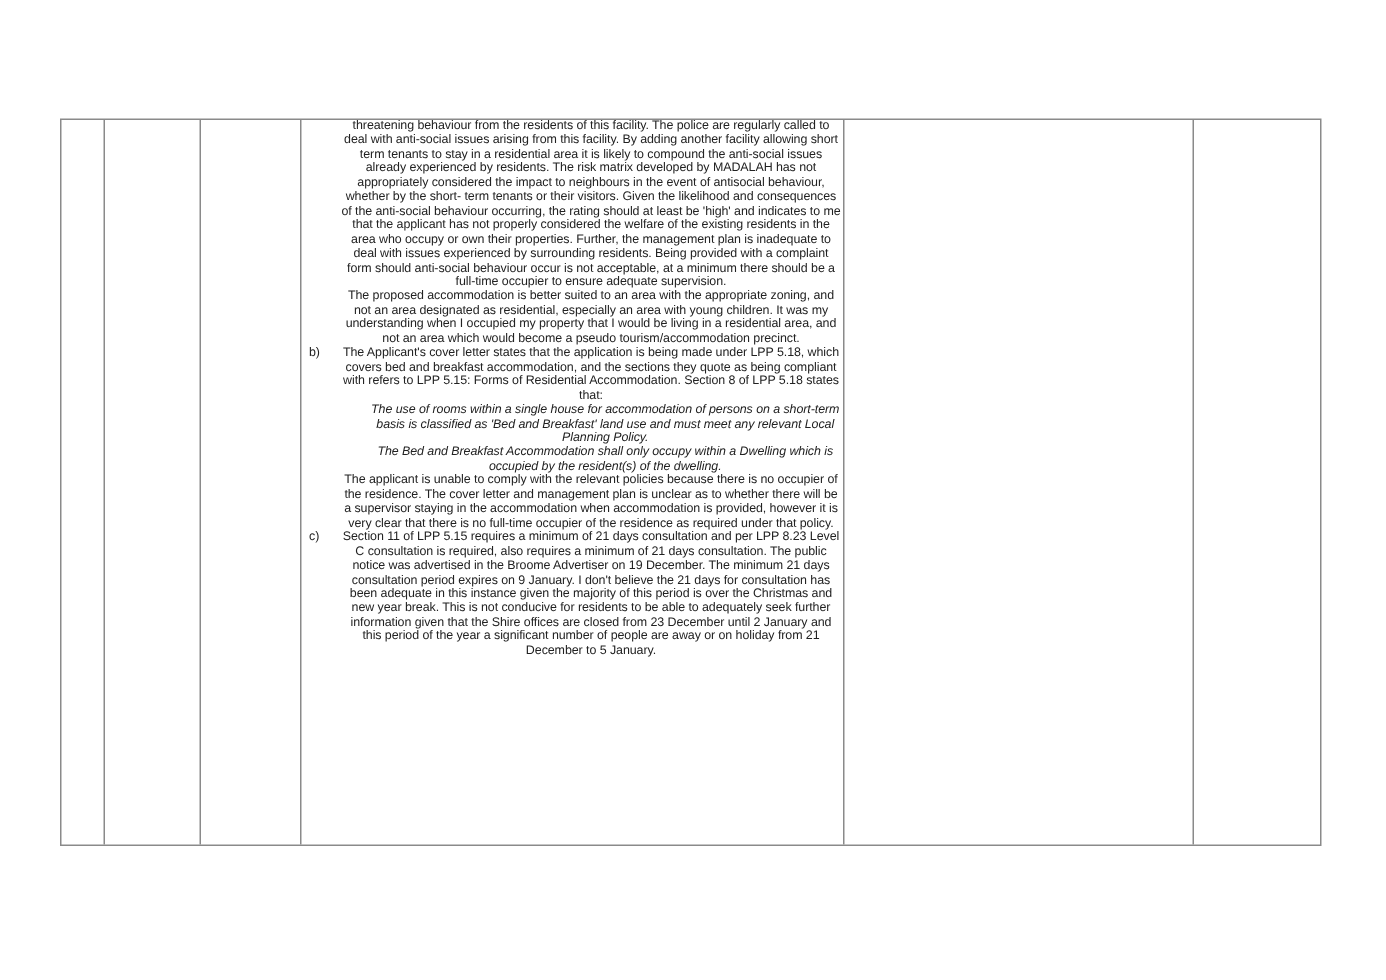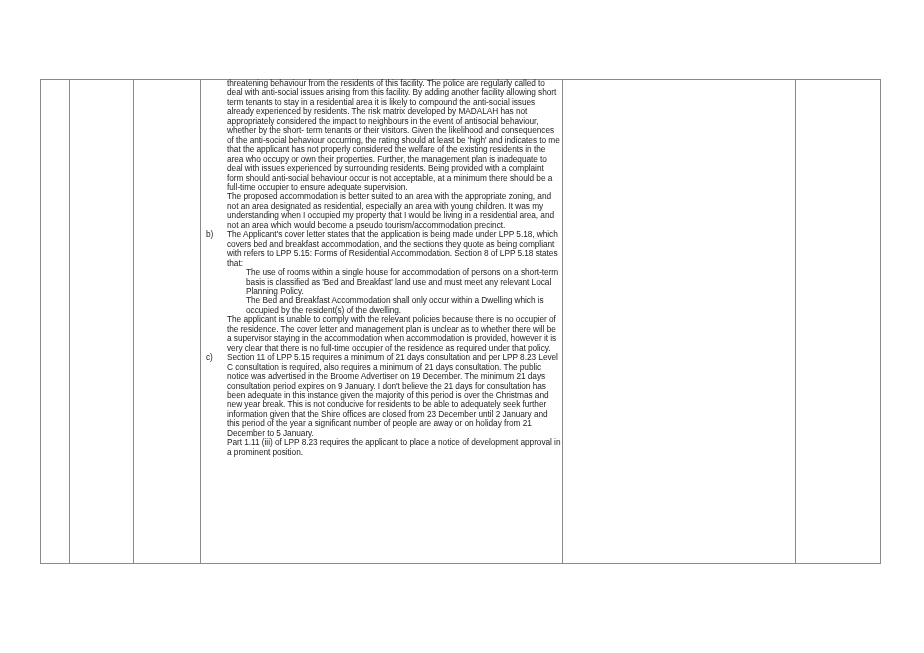--- a/index.html
+++ b/index.html
@@ -3,46 +3,45 @@
 <meta charset="utf-8">
 <style>
   html, body { margin:0; padding:0; background:#ffffff; }
   body { width:924px; height:653px; position:relative; overflow:hidden;
          font-family:"Liberation Sans", sans-serif; color:#222; }
   .table { position:absolute; left:40px; top:79px; width:841px; height:485px;
            border:1px solid #8a8a8a; box-sizing:border-box; }
   .vline { position:absolute; top:0; bottom:0; width:0; border-left:1px solid #8a8a8a; }
   .content { position:absolute; left:227px; top:79px; width:334px;
              font-size:8.3px; line-height:9.45px; letter-spacing:-0.05px; }
-  .content p { margin:0; }
+  .content p { margin:0;text-align:center; }
   .sec { position:relative; }
   .sec-label { position:absolute; left:-21px; top:0; }
-  .ital { padding-left:19px; }
+  .ital { font-style:italic; padding-left:19px; }
 </style>
 </head>
 <body>
 
 <div class="table">
   <div class="vline" style="left:28px"></div>
   <div class="vline" style="left:92px"></div>
   <div class="vline" style="left:159px"></div>
   <div class="vline" style="left:521px"></div>
   <div class="vline" style="left:754px"></div>
 </div>
 
 <div class="content">
   <p>threatening behaviour from the residents of this facility. The police are regularly called to deal with anti-social issues arising from this facility. By adding another facility allowing short term tenants to stay in a residential area it is likely to compound the anti-social issues already experienced by residents. The risk matrix developed by MADALAH has not appropriately considered the impact to neighbours in the event of antisocial behaviour, whether by the short- term tenants or their visitors. Given the likelihood and consequences of the anti-social behaviour occurring, the rating should at least be 'high' and indicates to me that the applicant has not properly considered the welfare of the existing residents in the area who occupy or own their properties. Further, the management plan is inadequate to deal with issues experienced by surrounding residents. Being provided with a complaint form should anti-social behaviour occur is not acceptable, at a minimum there should be a full-time occupier to ensure adequate supervision.</p>
   <p>The proposed accommodation is better suited to an area with the appropriate zoning, and not an area designated as residential, especially an area with young children. It was my understanding when I occupied my property that I would be living in a residential area, and not an area which would become a pseudo tourism/accommodation precinct.</p>
 
   <div class="sec">
     <span class="sec-label">b)</span>
     <p>The Applicant's cover letter states that the application is being made under LPP 5.18, which covers bed and breakfast accommodation, and the sections they quote as being compliant with refers to LPP 5.15: Forms of Residential Accommodation. Section 8 of LPP 5.18 states that:</p>
     <p class="ital">The use of rooms within a single house for accommodation of persons on a short-term basis is classified as 'Bed and Breakfast' land use and must meet any relevant Local Planning Policy.</p>
-    <p class="ital">The Bed and Breakfast Accommodation shall only occur within a Dwelling which is occupied by the resident(s) of the dwelling.</p>
+    <p class="ital">The Bed and Breakfast Accommodation shall only occupy within a Dwelling which is occupied by the resident(s) of the dwelling.</p>
     <p>The applicant is unable to comply with the relevant policies because there is no occupier of the residence. The cover letter and management plan is unclear as to whether there will be a supervisor staying in the accommodation when accommodation is provided, however it is very clear that there is no full-time occupier of the residence as required under that policy.</p>
   </div>
 
   <div class="sec">
     <span class="sec-label">c)</span>
     <p>Section 11 of LPP 5.15 requires a minimum of 21 days consultation and per LPP 8.23 Level C consultation is required, also requires a minimum of 21 days consultation. The public notice was advertised in the Broome Advertiser on 19 December. The minimum 21 days consultation period expires on 9 January. I don't believe the 21 days for consultation has been adequate in this instance given the majority of this period is over the Christmas and new year break. This is not conducive for residents to be able to adequately seek further information given that the Shire offices are closed from 23 December until 2 January and this period of the year a significant number of people are away or on holiday from 21 December to 5 January.</p>
-    <p>Part 1.11 (iii) of LPP 8.23 requires the applicant to place a notice of development approval in a prominent position.</p>
   </div>
 </div>
 
 </body></html>

